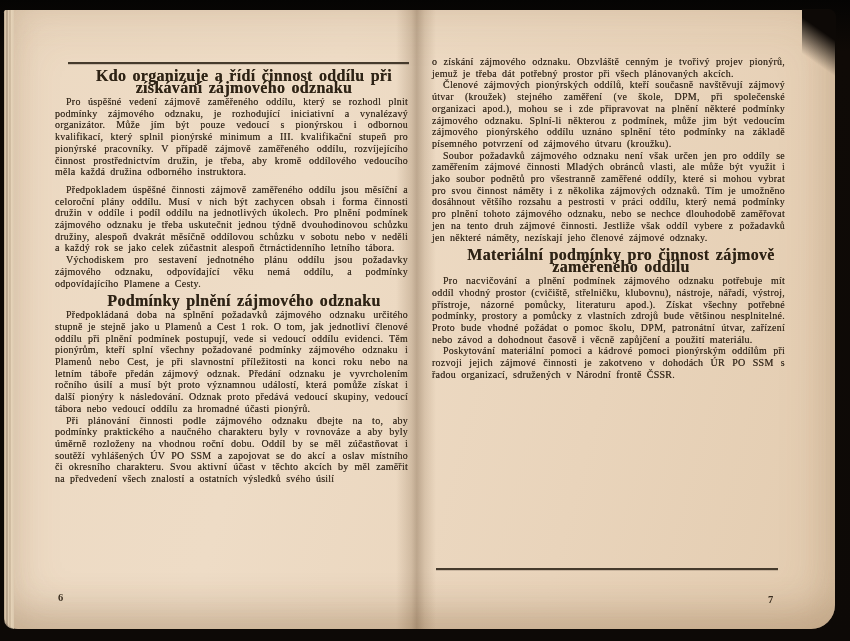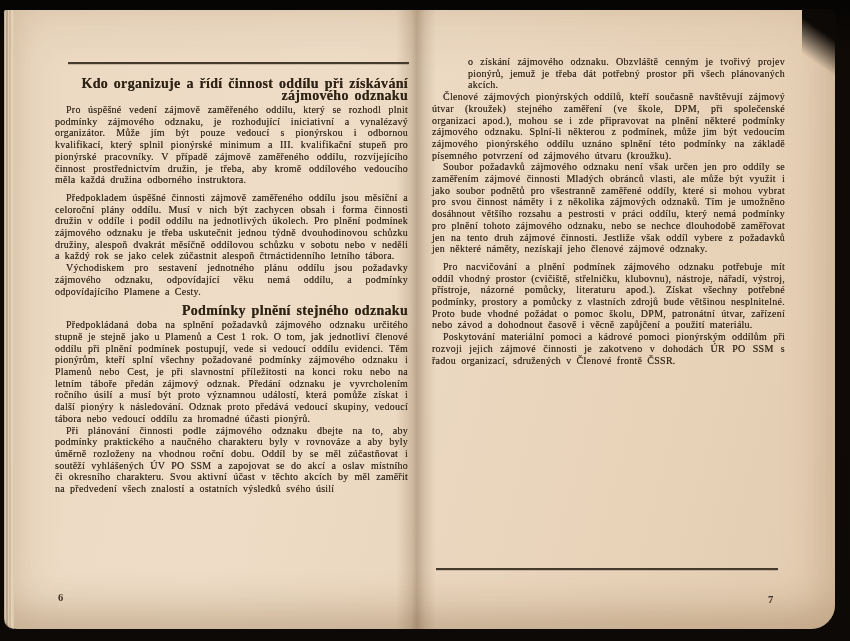--- a/index.html
+++ b/index.html
@@ -58,27 +58,27 @@
     line-height:11.7px;
     text-align:justify;
     letter-spacing:0.25px;
     word-spacing:2.4px;
     text-shadow:0 0 0.4px rgba(56,44,31,0.75);
   }
   .left-text{left:51px;top:60px;}
   .right-text{left:428px;top:46px;}
   .sec{margin:0 0 6px 0;}
   .sec h3{
-    font-size:14px;line-height:12px;
+    font-size:16px;line-height:12px;
     font-weight:bold;color:#2e2315;
-    margin:8px 0 2px 25px;
-    text-align:right;letter-spacing:0.3px;word-spacing:2px;
+    margin:0 0 2px 25px;
+    text-align:center;letter-spacing:0.3px;word-spacing:2px;
   }
   .sec p{margin:0;text-indent:11px;}
-  .sec p.no-indent{text-indent:0;margin-left:36px;}
+  .sec p.no-indent{text-indent:0;}
   .rule{
     position:absolute;height:2px;background:#453a2c;
     box-shadow:0 0.5px 0 rgba(70,58,44,0.4);
   }
   .rule-top-left{left:64px;top:52px;width:341px;}
   .rule-bottom-right{left:432px;top:558px;width:342px;}
   .page-num{
     position:absolute;
     font-size:10.5px;color:#3a2e20;font-weight:bold;
     letter-spacing:0.5px;
@@ -101,37 +101,38 @@
     <div class="page-text left-text">
       <div class="sec">
         <h3>Kdo organizuje a řídí činnost oddílu při získávání zájmového odznaku</h3>
         <p>Pro úspěšné vedení zájmově zaměřeného oddílu, který se rozhodl plnit podmínky zájmového odznaku, je rozhodující iniciativní a vynalézavý organizátor. Může jím být pouze vedoucí s pionýrskou i odbornou kvalifikací, který splnil pionýrské minimum a III. kvalifikační stupeň pro pionýrské pracovníky. V případě zájmově zaměřeného oddílu, rozvíjejícího činnost prostřednictvím družin, je třeba, aby kromě oddílového vedoucího měla každá družina odborného instruktora.</p>
       </div>
       <div class="sec">
         <p>Předpokladem úspěšné činnosti zájmově zaměřeného oddílu jsou měsíční a celoroční plány oddílu. Musí v nich být zachycen obsah i forma činnosti družin v oddíle i podíl oddílu na jednotlivých úkolech. Pro plnění podmínek zájmového odznaku je třeba uskutečnit jednou týdně dvouhodinovou schůzku družiny, alespoň dvakrát měsíčně oddílovou schůzku v sobotu nebo v neděli a každý rok se jako celek zúčastnit alespoň čtrnáctidenního letního tábora.</p>
         <p>Východiskem pro sestavení jednotného plánu oddílu jsou požadavky zájmového odznaku, odpovídající věku nemá oddílu, a podmínky odpovídajícího Plamene a Cesty.</p>
       </div>
       <div class="sec">
-        <h3>Podmínky plnění stejného odznaku</h3>
+        <h3>Podmínky plnění zájmového odznaku</h3>
         <p>Předpokládaná doba na splnění požadavků zájmového odznaku určitého stupně je stejně jako u Plamenů a Cest 1 rok. O tom, jak jednotliví členové oddílu při plnění podmínek postupují, vede si vedoucí oddílu evidenci. Těm pionýrům, kteří splní všechny požadované podmínky zájmového odznaku i Plamenů nebo Cest, je při slavnostní příležitosti na konci roku nebo na letním táboře předán zájmový odznak. Předání odznaku je vyvrcholením ročního úsilí a musí být proto významnou událostí, která pomůže získat i další pionýry k následování. Odznak proto předává vedoucí skupiny, vedoucí tábora nebo vedoucí oddílu za hromadné účasti pionýrů.</p>
         <p>Při plánování činnosti podle zájmového odznaku dbejte na to, aby podmínky praktického a naučného charakteru byly v rovnováze a aby byly úměrně rozloženy na vhodnou roční dobu. Oddíl by se měl zúčastňovat i soutěží vyhlášených ÚV PO SSM a zapojovat se do akcí a oslav místního či okresního charakteru. Svou aktivní účast v těchto akcích by měl zaměřit na předvedení všech znalostí a ostatních výsledků svého úsilí</p>
       </div>
     </div>
 
     <div class="page-num n6">6</div>
 
     <div class="page-text right-text">
       <div class="sec">
         <p class="no-indent">o získání zájmového odznaku. Obzvláště cenným je tvořivý projev pionýrů, jemuž je třeba dát potřebný prostor při všech plánovaných akcích.</p>
         <p>Členové zájmových pionýrských oddílů, kteří současně navštěvují zájmový útvar (kroužek) stejného zaměření (ve škole, DPM, při společenské organizaci apod.), mohou se i zde připravovat na plnění některé podmínky zájmového odznaku. Splní-li některou z podmínek, může jim být vedoucím zájmového pionýrského oddílu uznáno splnění této podmínky na základě písemného potvrzení od zájmového útvaru (kroužku).</p>
         <p>Soubor požadavků zájmového odznaku není však určen jen pro oddíly se zaměřením zájmové činnosti Mladých obránců vlasti, ale může být využit i jako soubor podnětů pro všestranně zaměřené oddíly, které si mohou vybrat pro svou činnost náměty i z několika zájmových odznaků. Tím je umožněno dosáhnout většího rozsahu a pestrosti v práci oddílu, který nemá podmínky pro plnění tohoto zájmového odznaku, nebo se nechce dlouhodobě zaměřovat jen na tento druh zájmové činnosti. Jestliže však oddíl vybere z požadavků jen některé náměty, nezískají jeho členové zájmové odznaky.</p>
       </div>
       <div class="sec">
+        <h3>Materiální podmínky pro činnost zájmově zaměřeného oddílu</h3>
         <p>Pro nacvičování a plnění podmínek zájmového odznaku potřebuje mít oddíl vhodný prostor (cvičiště, střelničku, klubovnu), nástroje, nářadí, výstroj, přístroje, názorné pomůcky, literaturu apod.). Získat všechny potřebné podmínky, prostory a pomůcky z vlastních zdrojů bude většinou nesplnitelné. Proto bude vhodné požádat o pomoc školu, DPM, patronátní útvar, zařízení nebo závod a dohodnout časově i věcně zapůjčení a použití materiálu.</p>
-        <p>Poskytování materiální pomoci a kádrové pomoci pionýrským oddílům při rozvoji jejich zájmové činnosti je zakotveno v dohodách ÚR PO SSM s řadou organizací, sdružených v Členové frontě ČSSR.</p>
+        <p>Poskytování materiální pomoci a kádrové pomoci pionýrským oddílům při rozvoji jejich zájmové činnosti je zakotveno v dohodách ÚR PO SSM s řadou organizací, sdružených v Národní frontě ČSSR.</p>
       </div>
     </div>
 
     <div class="rule rule-bottom-right"></div>
     <div class="page-num n7">7</div>
 
   </div>
 </div>
 
 </body></html>

